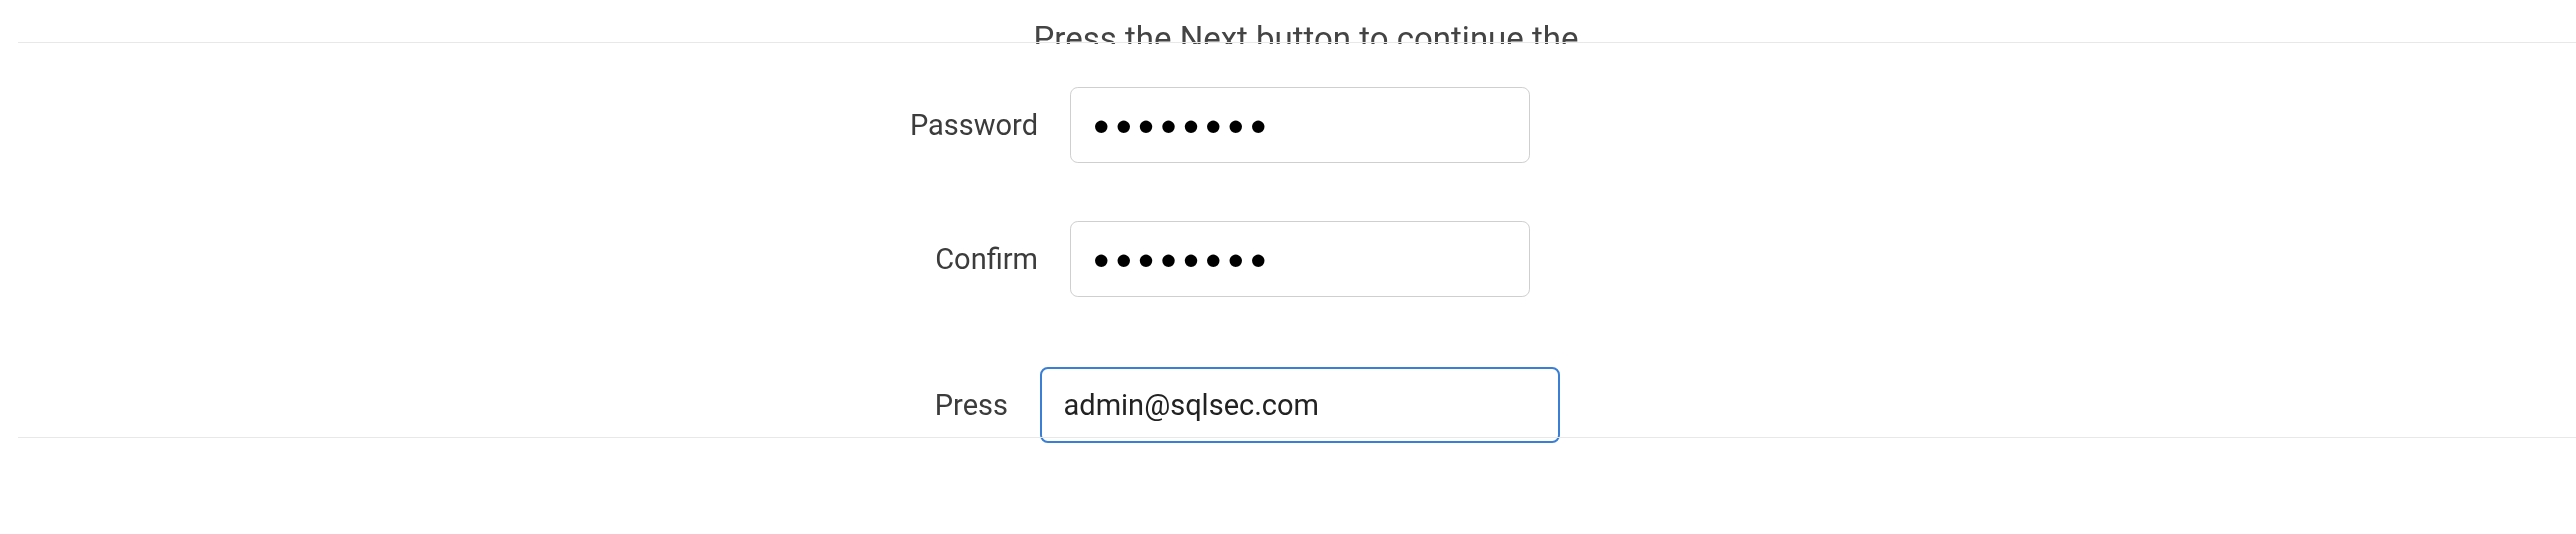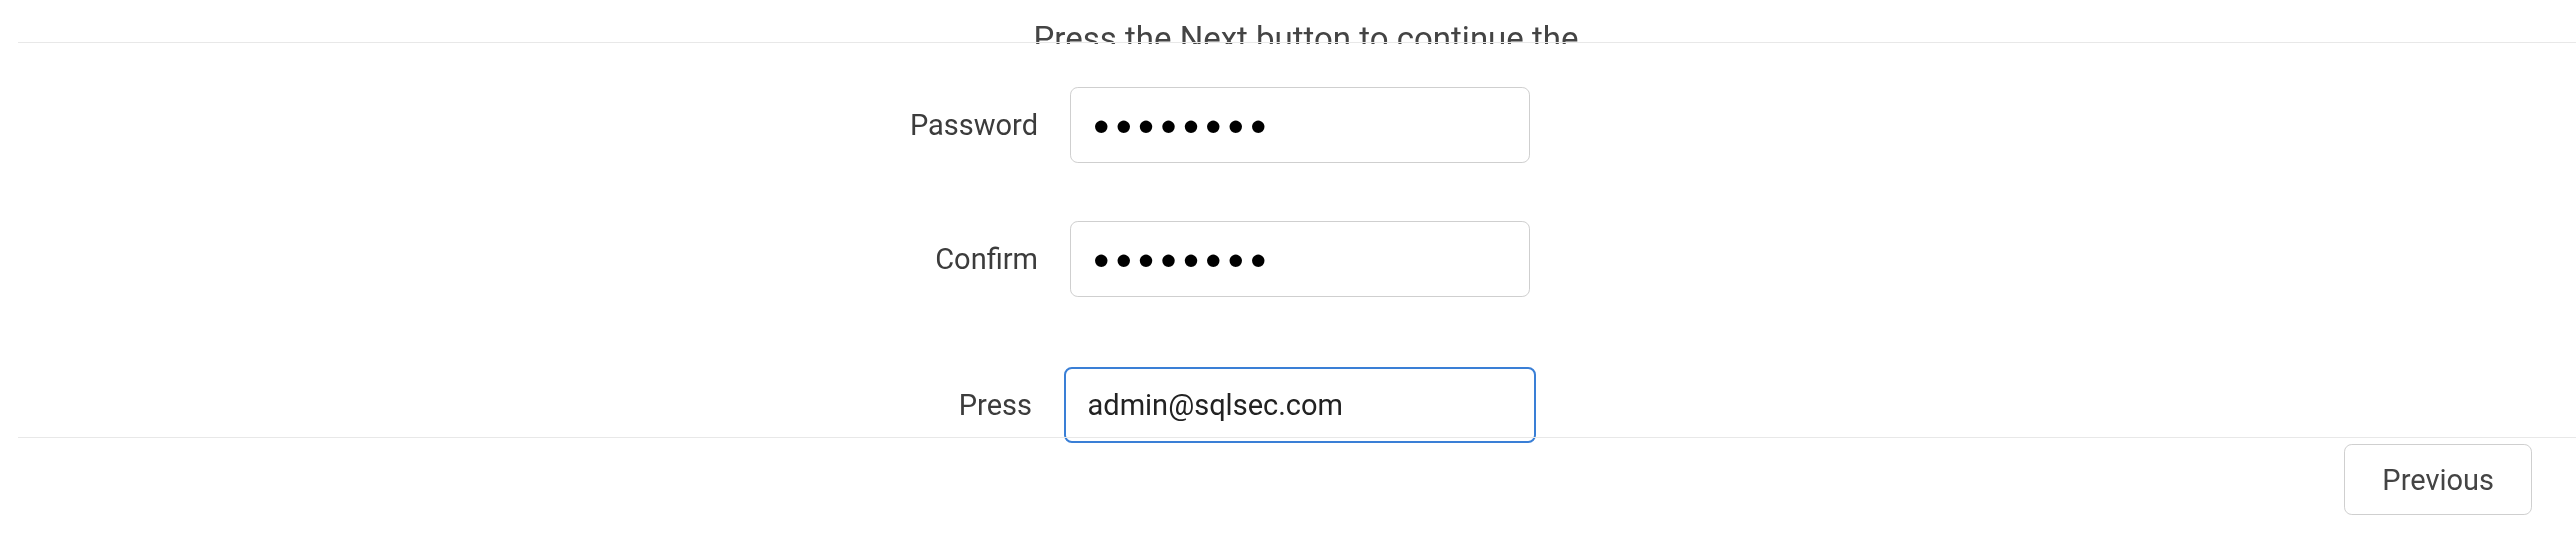--- a/index.html
+++ b/index.html
@@ -53,21 +53,21 @@
     .form-row.email-row {
       margin-top: 17.6px;
     }
     .form-label {
       width: 509px;
       text-align: right;
       font-size: 29px;
       color: #3c3c3c;
     }
     .form-input {
-      width: 472px;
+      width: 520px;
       height: 76px;
       border: 1px solid #cfcfcf;
       border-radius: 7.8px;
       padding: 0 21.5px;
       font-size: 29px;
       color: #222;
       background: #fff;
       outline: none;
       font-family: inherit;
     }
@@ -142,15 +142,14 @@
   <div class="form-row email-row">
     <label class="form-label">Press</label>
     <input type="text" class="form-input focused" value="admin@sqlsec.com" style="">
     <div class="spacer-r"></div>
   </div>
 </div>
 
 <div class="bottom-divider"></div>
 
 <div class="button-bar">
-  <button class="btn">Previous</button>
 </div>
 
 
 </body></html>

